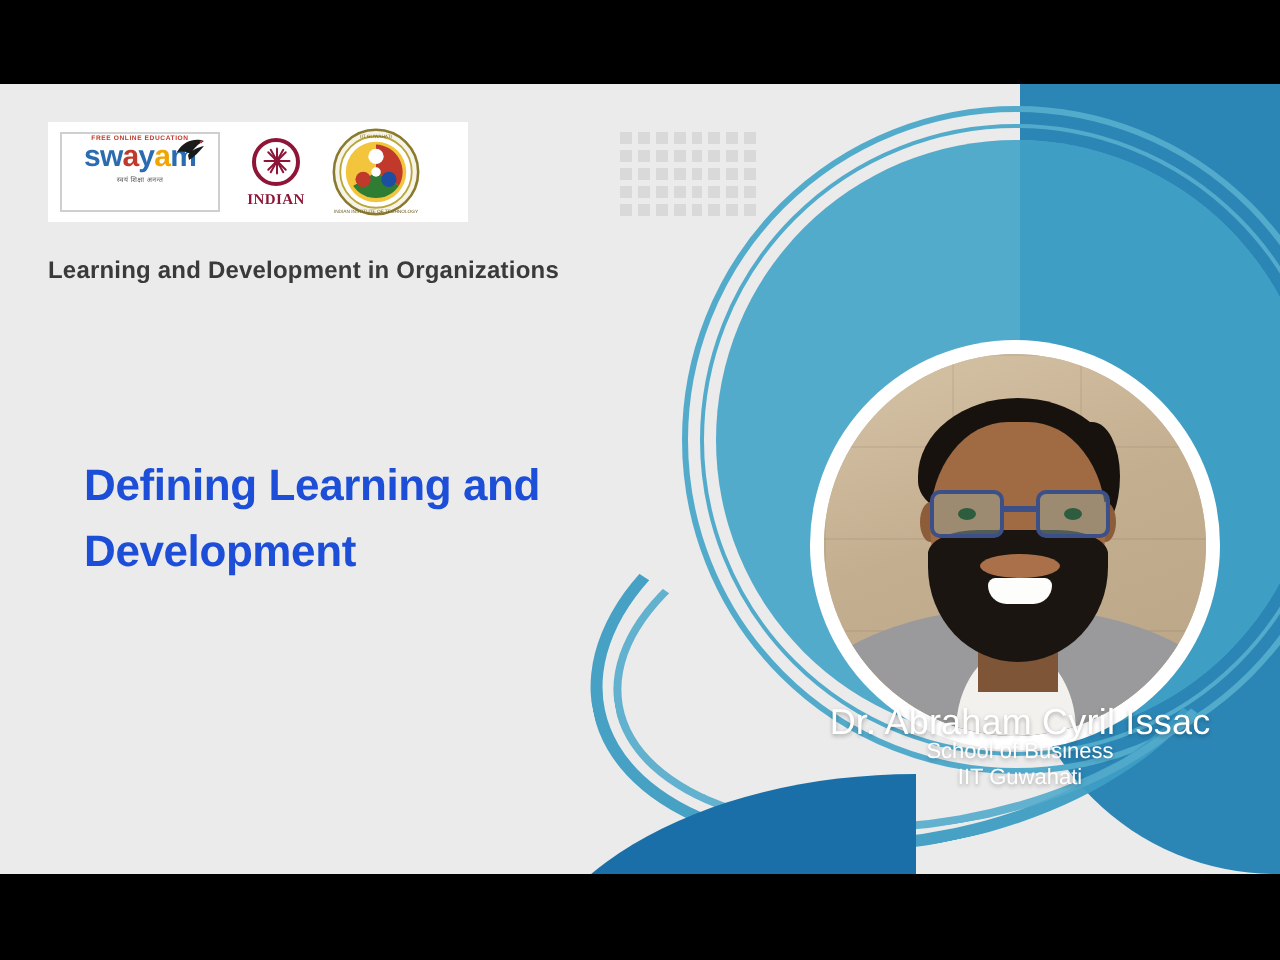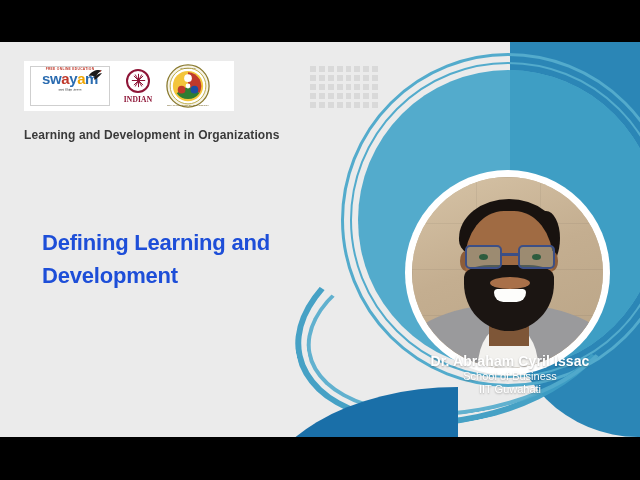--- a/index.html
+++ b/index.html
@@ -219,21 +219,21 @@
   #presenter-block{
     position:absolute;
     left:380px; top:310px;
     width:260px;
     text-align:center;
     z-index:20;
     color:#ffffff;
     text-shadow:0 1px 2px rgba(0,0,0,.30);
   }
   #presenter-name{
-    font-size:14px; font-weight:bold; line-height:18px;
+    font-size:18px; font-weight:normal; line-height:18px;
     letter-spacing:.1px;
   }
   #presenter-dept, #presenter-institute{
     font-size:11px; font-weight:normal; line-height:13px;
   }
 
   
   #swoosh{
     position:absolute;
     left:293px; top:180px;

